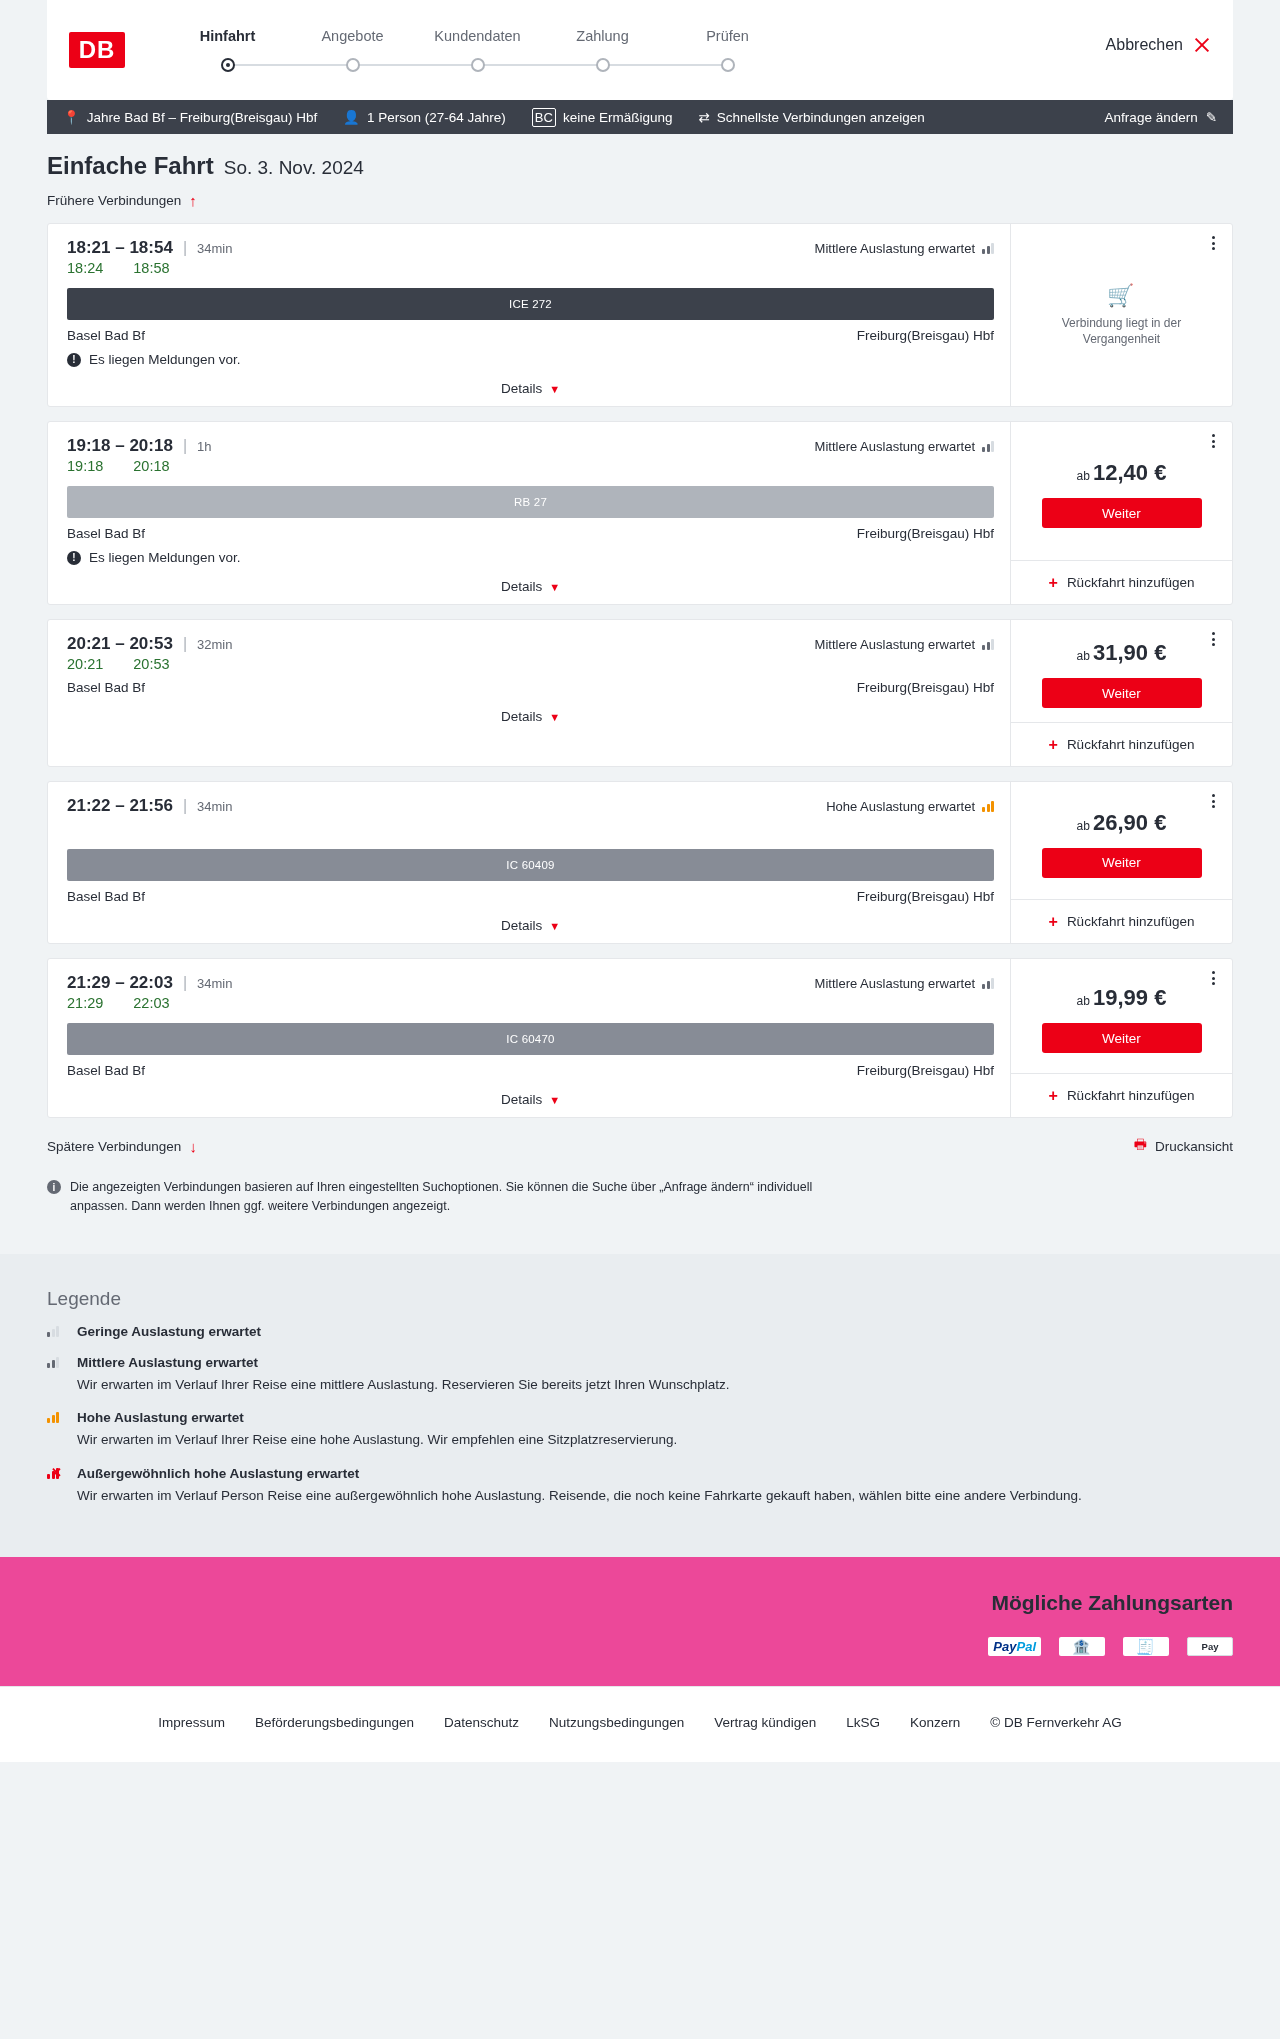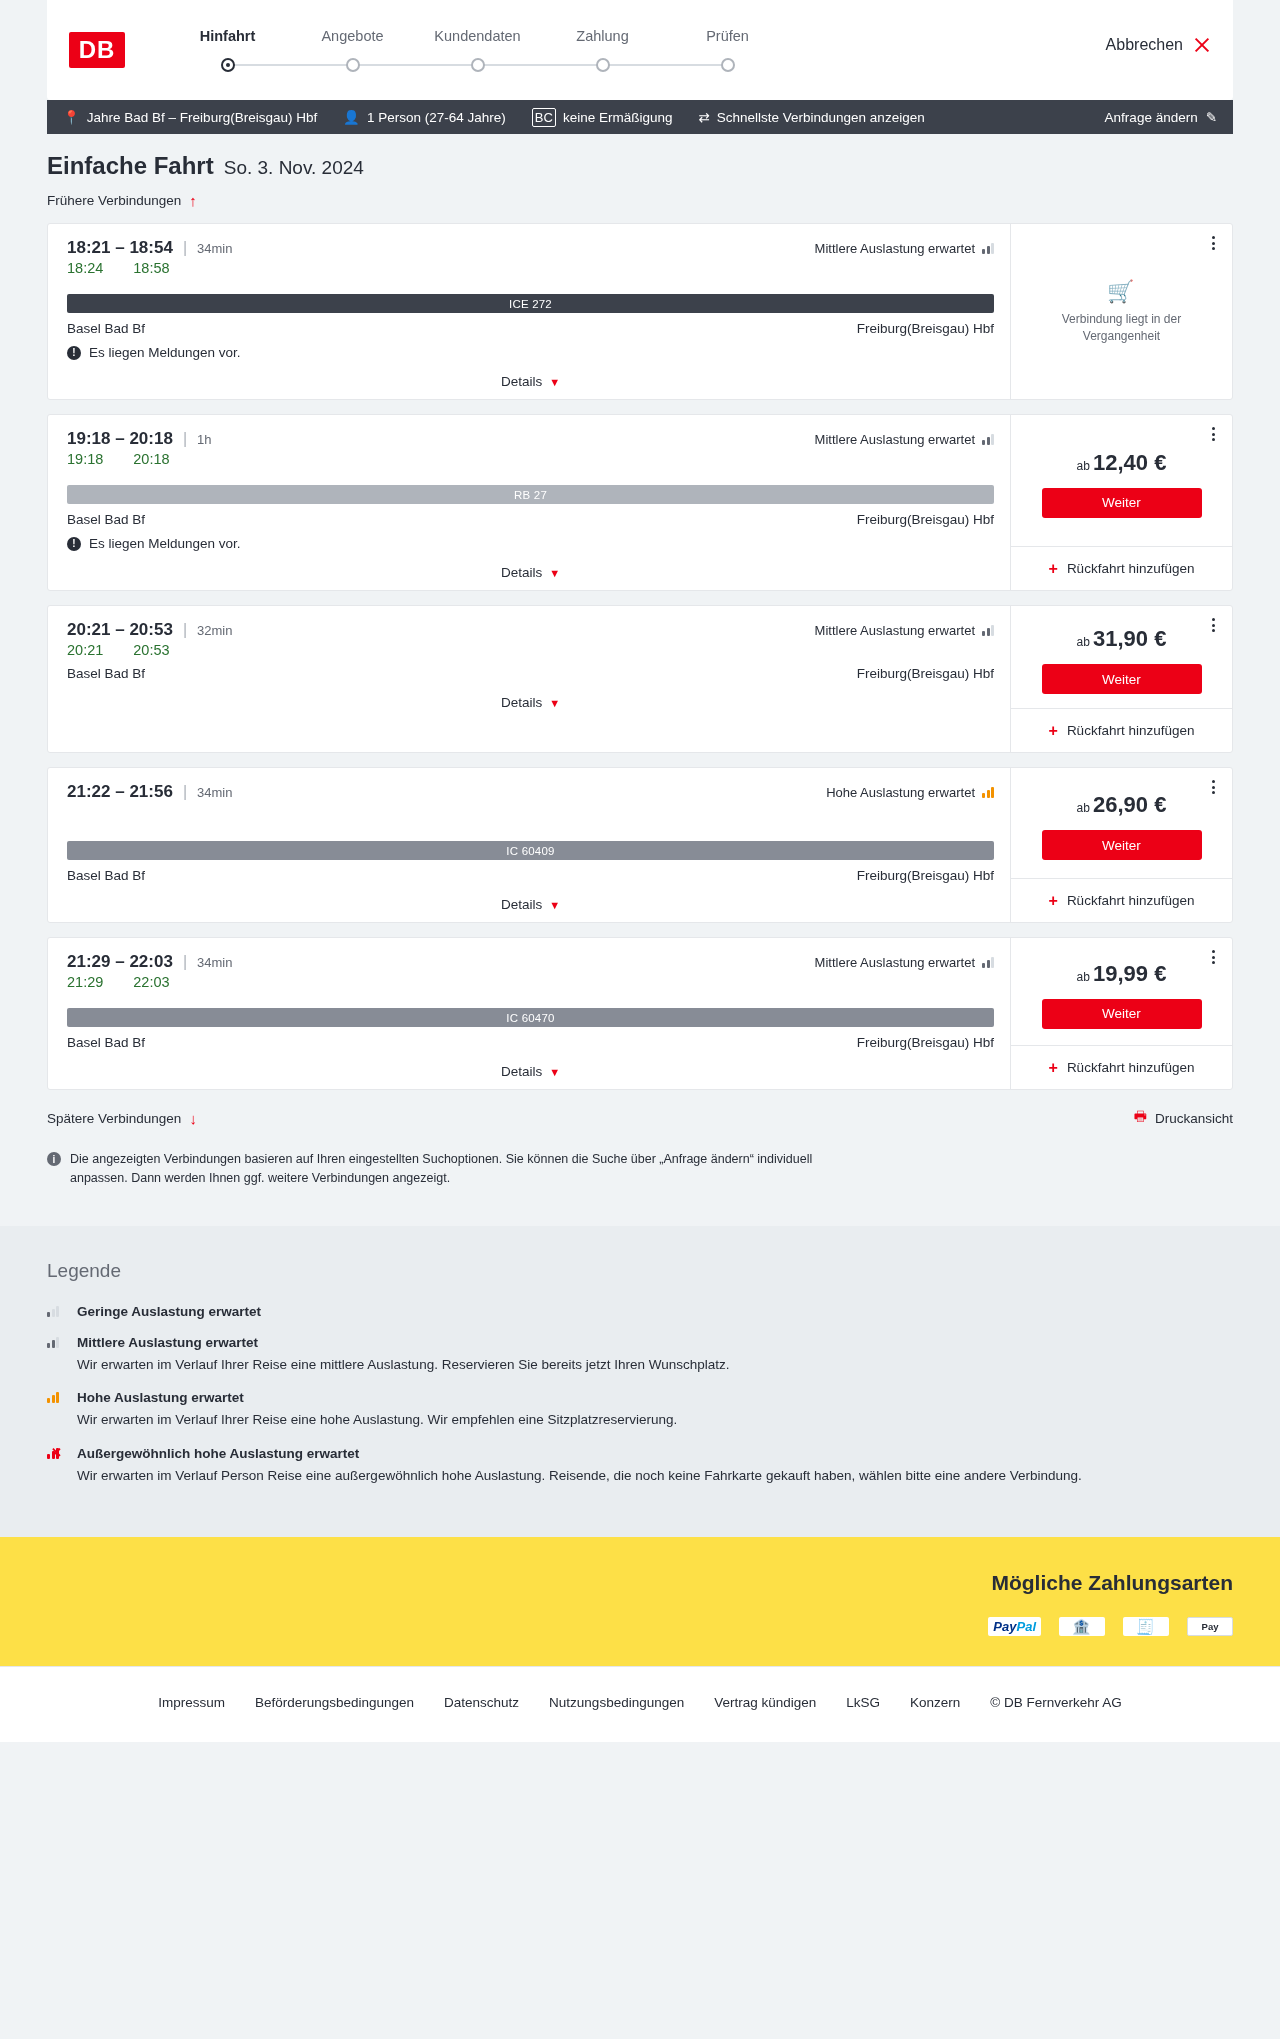--- a/index.html
+++ b/index.html
@@ -128,21 +128,21 @@
   .load-bars i.b1 { height: 5px; }
   .load-bars i.b2 { height: 8px; }
   .load-bars i.b3 { height: 11px; }
   .load-bars.lvl2 i.b1, .load-bars.lvl2 i.b2 { background: #646973; }
   .load-bars.lvl3 i { background: #f39200; }
 
   .row2 { margin-top: 2px; font-size: 14.5px; color: #2a7230; }
   .row2 .t2 { margin-left: 30px; }
 
   .tbar {
-    margin-top: 18px; height: 19px; border-radius: 2px;
+    margin-top: 12px; height: 32px; border-radius: 2px;
     display: flex; align-items: center; justify-content: center;
     font-size: 11.5px; color: #fff; letter-spacing: .2px;
   }
   .tbar.dark { background: #3c414b; }
   .tbar.mid { background: #878c96; }
   .tbar.grey { background: #afb4bb; }
 
   .row3 {
     display: flex; justify-content: space-between;
     font-size: 13.5px; color: #282d37; margin-top: 8px;
@@ -211,42 +211,42 @@
     font-size: 12.5px; color: #282d37; line-height: 1.5; max-width: 790px;
   }
   .info-ic {
     width: 14px; height: 14px; border-radius: 50%;
     background: #646973; color: #fff; font-size: 10px; font-weight: bold;
     display: flex; align-items: center; justify-content: center; flex: 0 0 auto; margin-top: 2px;
   }
 
   
   .legend-sec { background: #e9edf0; padding: 34px 47px 36px; }
-  .legend-title { font-size: 19px; color: #646973; margin-bottom: 22px; }
+  .legend-title { font-size: 19px; color: #646973; margin-bottom: 14px; }
   .leg-item { margin-bottom: 16px; }
   .leg-head { display: flex; align-items: center; gap: 13px; }
   .leg-name { font-size: 13.5px; font-weight: bold; color: #282d37; }
   .leg-desc { font-size: 13.5px; color: #282d37; margin-top: 5px; margin-left: 30px; line-height: 1.45; }
   .leg-bars { display: flex; align-items: flex-end; gap: 1.5px; height: 11px; width: 17px; }
   .leg-bars i { width: 3px; background: #d7dce1; display: block; border-radius: 1px; }
   .leg-bars i.b1 { height: 5px; }
   .leg-bars i.b2 { height: 8px; }
   .leg-bars i.b3 { height: 11px; }
   .leg-bars.lvl1 i.b1 { background: #646973; }
   .leg-bars.lvl2 i.b1, .leg-bars.lvl2 i.b2 { background: #646973; }
   .leg-bars.lvl3 i { background: #f39200; }
   .leg-bars.lvl4 i { background: #ec0016; }
   .leg-x { position: relative; }
   .leg-x::after {
     content: "✕"; position: absolute; left: 4px; top: -3px;
     color: #ec0016; font-size: 13px; font-weight: bold;
   }
 
   
-  .pay-sec { background: #fde047; padding: 34px 47px 30px; text-align: right; }
+  .pay-sec { background: #ec4899; padding: 34px 47px 30px; text-align: right; }
   .pay-title { font-size: 21px; font-weight: bold; color: #282d37; margin-bottom: 22px; }
   .pay-icons { display: flex; justify-content: flex-end; align-items: center; gap: 18px; }
   .pay-chip {
     height: 19px; min-width: 46px; border: 1px solid #d7dce1; border-radius: 2px;
     display: flex; align-items: center; justify-content: center;
     font-size: 9.5px; font-weight: bold; padding: 0 5px; background: #fff;
   }
   .pay-paypal { color: #003087; border: none; font-size: 13px; font-style: italic; }
   .pay-paypal .pp2 { color: #009cde; }
 

